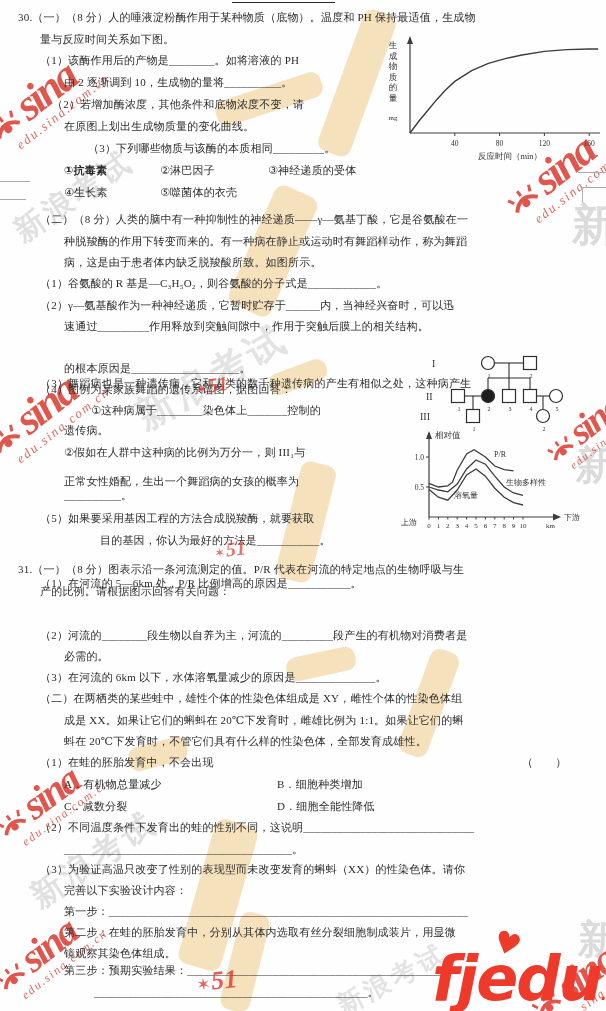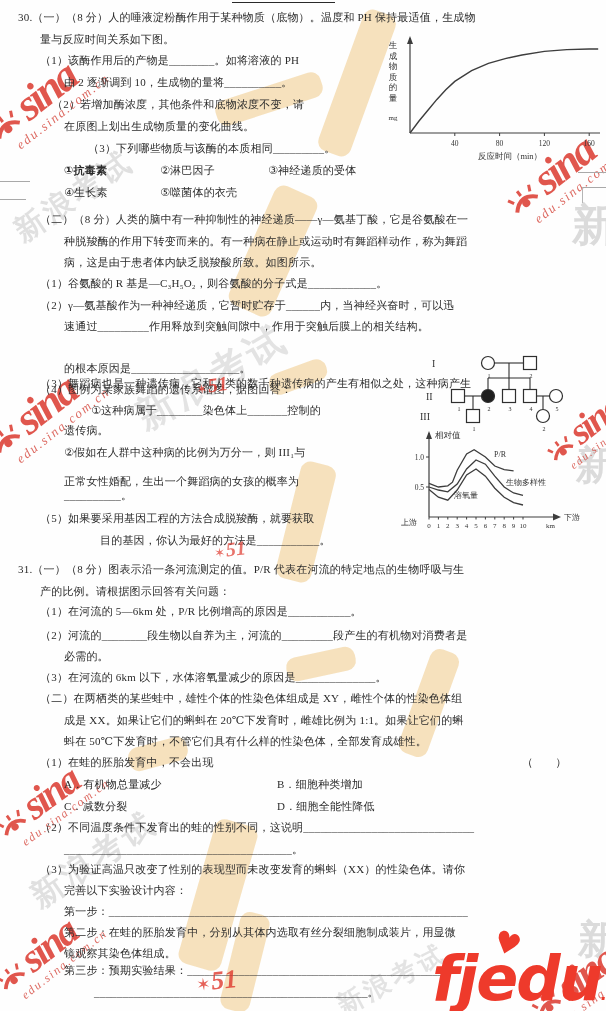--- a/index.html
+++ b/index.html
@@ -160,27 +160,27 @@
       <div class="tline" style="left: 40px; top: 380px;">（4）图例为某家族舞蹈的遗传系谱图，据图回答：</div>
       <div class="tline" style="left: 64px; top: 401px; margin-left: 27px;">①这种病属于________染色体上_______控制的</div>
       <div class="tline" style="left: 64px; top: 421px;">遗传病。</div>
       <div class="tline" style="left: 64px; top: 443px;">②假如在人群中这种病的比例为万分一，则 III₁与</div>
       <div class="tline" style="left: 64px; top: 464px; margin-top: 8px;">正常女性婚配，生出一个舞蹈病的女孩的概率为</div>
       <div class="tline" style="left: 64px; top: 486px;">__________。</div>
       <div class="tline" style="left: 40px; top: 509px;">（5）如果要采用基因工程的方法合成脱羧酶，就要获取</div>
       <div class="tline" style="left: 64px; top: 531px; margin-left: 36px;">目的基因，你认为最好的方法是___________。</div>
       <div class="tline" style="left: 18px; top: 560px;">31.（一）（8 分）图表示沿一条河流测定的值。P/R 代表在河流的特定地点的生物呼吸与生</div>
       <div class="tline" style="left: 40px; top: 582px;">产的比例。请根据图示回答有关问题：</div>
-      <div class="tline" style="left: 40px; top: 602px;">（1）在河流的 5—6km 处，P/R 比例增高的原因是___________。</div>
+      <div class="tline" style="left: 40px; top: 574px;">（1）在河流的 5—6km 处，P/R 比例增高的原因是___________。</div>
       <div class="tline" style="left: 40px; top: 626px;">（2）河流的________段生物以自养为主，河流的_________段产生的有机物对消费者是</div>
       <div class="tline" style="left: 64px; top: 647px;">必需的。</div>
       <div class="tline" style="left: 40px; top: 668px;">（3）在河流的 6km 以下，水体溶氧量减少的原因是______________。</div>
       <div class="tline" style="left: 40px; top: 689px;">（二）在两栖类的某些蛙中，雄性个体的性染色体组成是 XY，雌性个体的性染色体组</div>
       <div class="tline" style="left: 64px; top: 711px;">成是 XX。如果让它们的蝌蚪在 20℃下发育时，雌雄比例为 1:1。如果让它们的蝌</div>
-      <div class="tline" style="left: 64px; top: 732px;">蚪在 50℃下发育时，不管它们具有什么样的性染色体，全部发育成雄性。</div>
+      <div class="tline" style="left: 64px; top: 732px;">蚪在 20℃下发育时，不管它们具有什么样的性染色体，全部发育成雄性。</div>
       <div class="tline" style="left: 40px; top: 753px;">（1）在蛙的胚胎发育中，不会出现</div>
       <div class="tline" style="left: 522px; top: 753px;">（　　）</div>
       <div class="tline" style="left: 64px; top: 775px;">A．有机物总量减少</div>
       <div class="tline" style="left: 277px; top: 775px;">B．细胞种类增加</div>
       <div class="tline" style="left: 64px; top: 797px;">C．减数分裂</div>
       <div class="tline" style="left: 277px; top: 797px;">D．细胞全能性降低</div>
       <div class="tline" style="left: 40px; top: 818px;">（2）不同温度条件下发育出的蛙的性别不同，这说明______________________________</div>
       <div class="tline" style="left: 64px; top: 840px;">________________________________________。</div>
       <div class="tline" style="left: 40px; top: 860px;">（3）为验证高温只改变了性别的表现型而未改变发育的蝌蚪（XX）的性染色体。请你</div>
       <div class="tline" style="left: 64px; top: 881px;">完善以下实验设计内容：</div>

